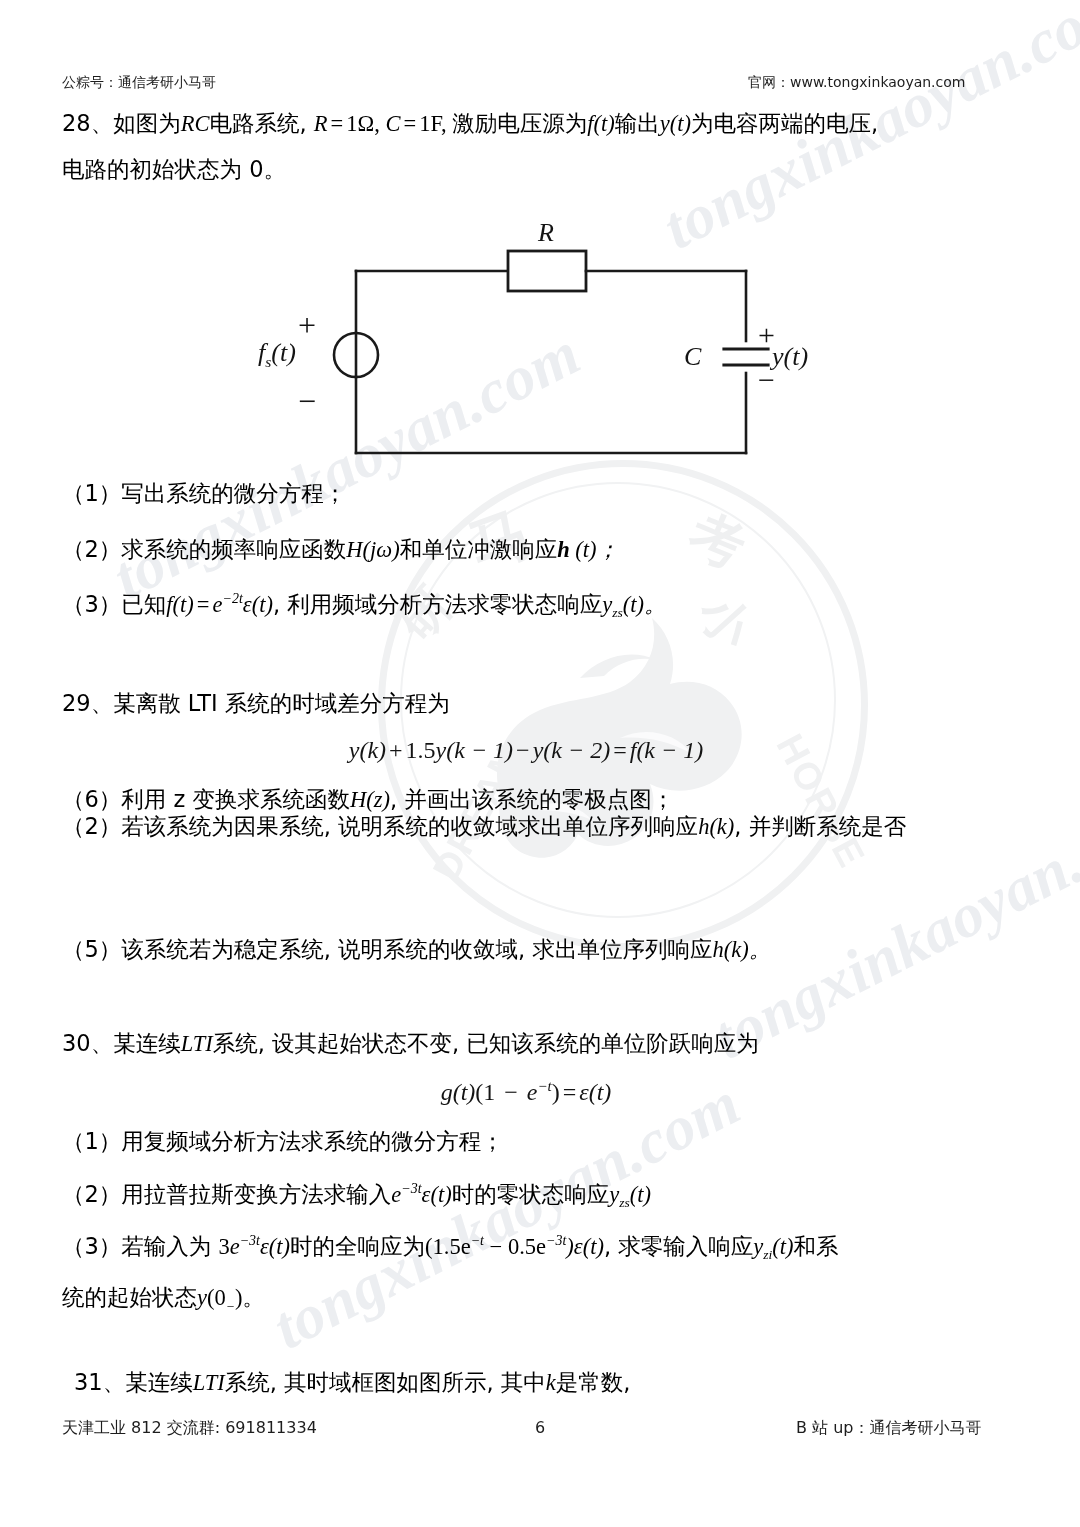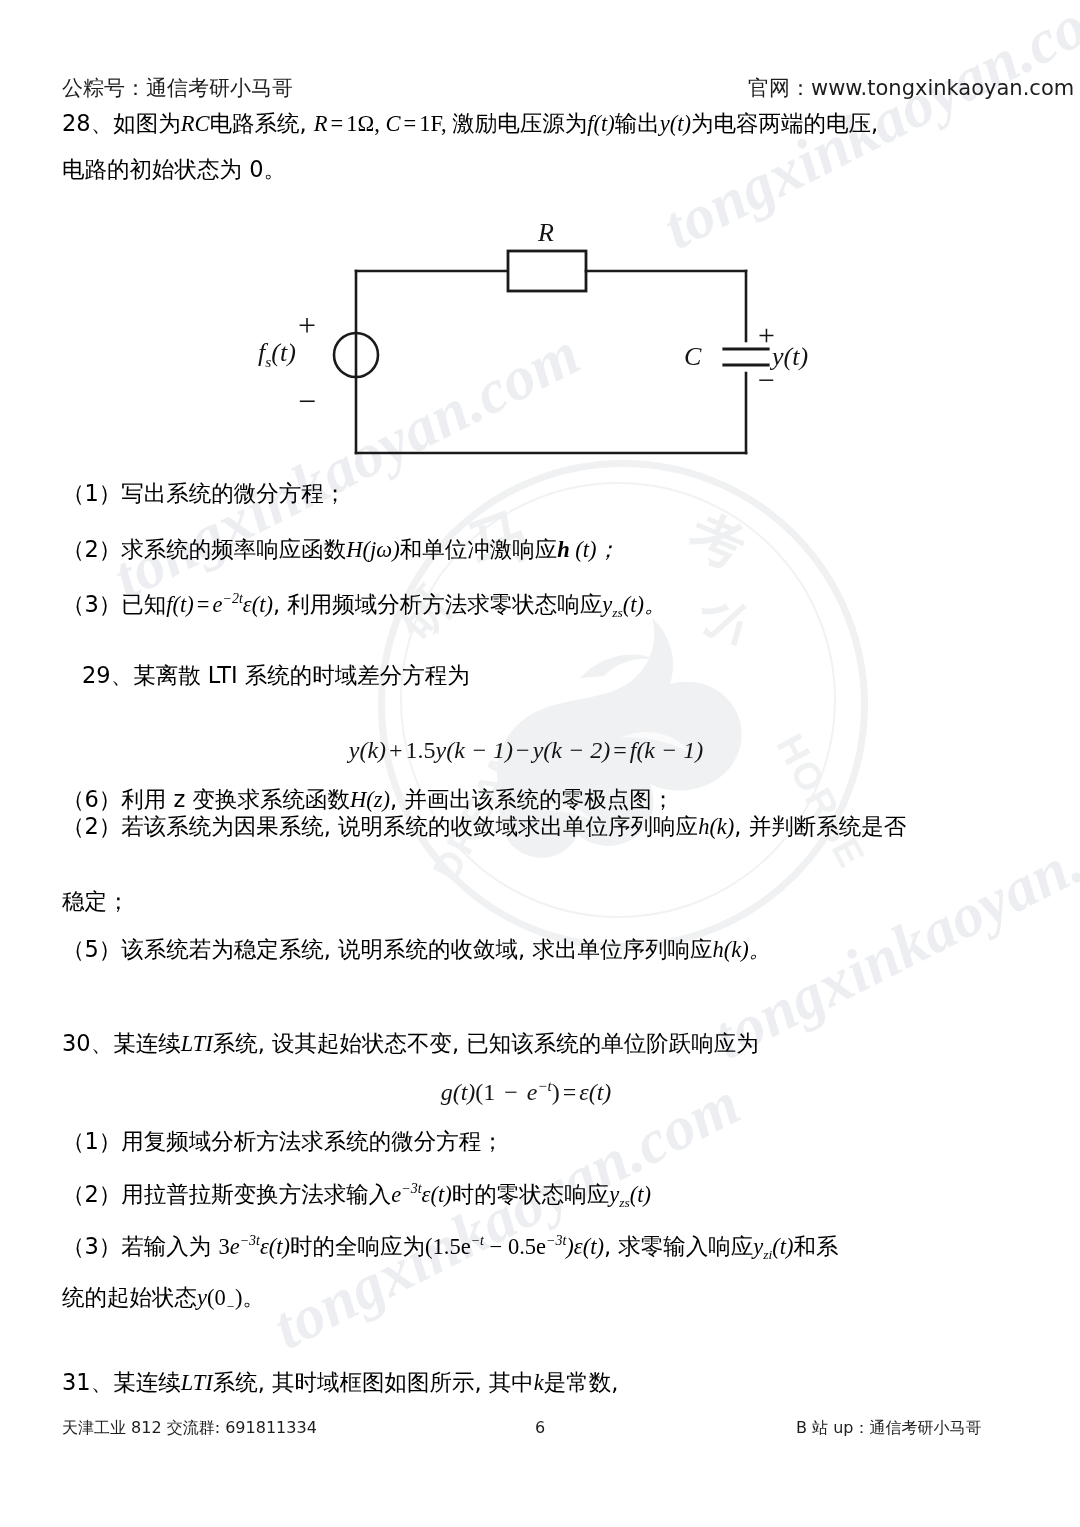--- a/index.html
+++ b/index.html
@@ -70,21 +70,21 @@
   .content {
     position: absolute;
     inset: 0;
     z-index: 2;
   }
 
   .hdr {
     position: absolute;
     top: 74px;
     font-family: "DejaVu Sans", "Liberation Sans", sans-serif;
-    font-size: 21px;
+    font-size: 14px;
     color: #1d1d1d;
     white-space: nowrap;
   }
   .hdr-left  { left: 62px; }
   .hdr-right { left: 748px; }
 
   .para {
     position: absolute;
     left: 62px;
     width: 956px;
@@ -243,36 +243,35 @@
     <div class="para cn" style="top:482px;">（1）写出系统的微分方程；</div>
 
     <div class="para" style="top:538px;">
       <span class="cn">（2）求系统的频率响应函数</span><span class="mi">H</span><span class="mi">(jω)</span><span class="cn">和单位冲激响应</span><span class="mi" style="font-weight:700;">h</span><span class="mi"> (t)；</span>
     </div>
 
     <div class="para" style="top:592px;">
       <span class="cn">（3）已知</span><span class="mi">f</span><span class="mi">(t)</span><span class="op">=</span><span class="mi">e</span><sup class="ex">−2t</sup><span class="mi">ε(t)</span><span class="cn">, 利用频域分析方法求零状态响应</span><span class="mi">y</span><sub class="sb">zs</sub><span class="mi">(t)。</span>
     </div>
 
-    <div class="para" style="top:664px;margin-left:20px;">
+    <div class="para" style="top:692px;">
       <span class="qnum">29、</span><span class="cn">某离散 LTI 系统的时域差分方程为</span>
     </div>
 
     <div class="eq" style="top:737px;">
       <span class="mi">y</span><span class="mi">(k)</span><span class="op">+</span><span class="mn">1.5</span><span class="mi">y</span><span class="mi">(k − 1)</span><span class="op">−</span><span class="mi">y</span><span class="mi">(k − 2)</span><span class="op">=</span><span class="mi">f</span><span class="mi">(k − 1)</span>
     </div>
 
     <div class="para" style="top:788px;">
       <span class="cn">（6）利用 z 变换求系统函数</span><span class="mi">H</span><span class="mi">(z)</span><span class="cn">, 并画出该系统的零极点图；</span>
     </div>
 
     <div class="para" style="top:815px;">
       <span class="cn">（2）若该系统为因果系统, 说明系统的收敛域求出单位序列响应</span><span class="mi">h</span><span class="mi">(k)</span><span class="cn">, 并判断系统是否</span>
     </div>
-    <div class="para cn" style="top:890px;">稳定；</div>
 
     <div class="para" style="top:938px;">
       <span class="cn">（5）该系统若为稳定系统, 说明系统的收敛域, 求出单位序列响应</span><span class="mi">h</span><span class="mi">(k)。</span>
     </div>
 
     <div class="para" style="top:1032px;">
       <span class="qnum">30、</span><span class="cn">某连续</span><span class="mi">LTI</span><span class="cn">系统, 设其起始状态不变, 已知该系统的单位阶跃响应为</span>
     </div>
 
     <div class="eq" style="top:1078px;">
@@ -286,21 +285,21 @@
     </div>
 
     <div class="para" style="top:1234px;">
       <span class="cn">（3）若输入为 </span><span class="mn">3</span><span class="mi">e</span><sup class="ex">−3t</sup><span class="mi">ε(t)</span><span class="cn">时的全响应为</span><span class="mn">(1.5e</span><sup class="ex">−t</sup><span class="mn"> − 0.5e</span><sup class="ex">−3t</sup><span class="mi">)ε(t)</span><span class="cn">, 求零输入响应</span><span class="mi">y</span><sub class="sb">zi</sub><span class="mi">(t)</span><span class="cn">和系</span>
     </div>
 
     <div class="para" style="top:1286px;">
       <span class="cn">统的起始状态</span><span class="mi">y</span><span class="mn">(0</span><sub class="sb">−</sub><span class="mn">)。</span>
     </div>
 
-    <div class="para" style="top:1371px;">
+    <div class="para" style="top:1371px;margin-left:12px;">
       <span class="qnum">31、</span><span class="cn">某连续</span><span class="mi">LTI</span><span class="cn">系统, 其时域框图如图所示, 其中</span><span class="mi">k</span><span class="cn">是常数,</span>
     </div>
 
     <div class="ftr ftr-left">天津工业 812 交流群: 691811334</div>
     <div class="ftr ftr-center">6</div>
     <div class="ftr ftr-right">B 站 up：通信考研小马哥</div>
 
   </div>
 </div>
 

